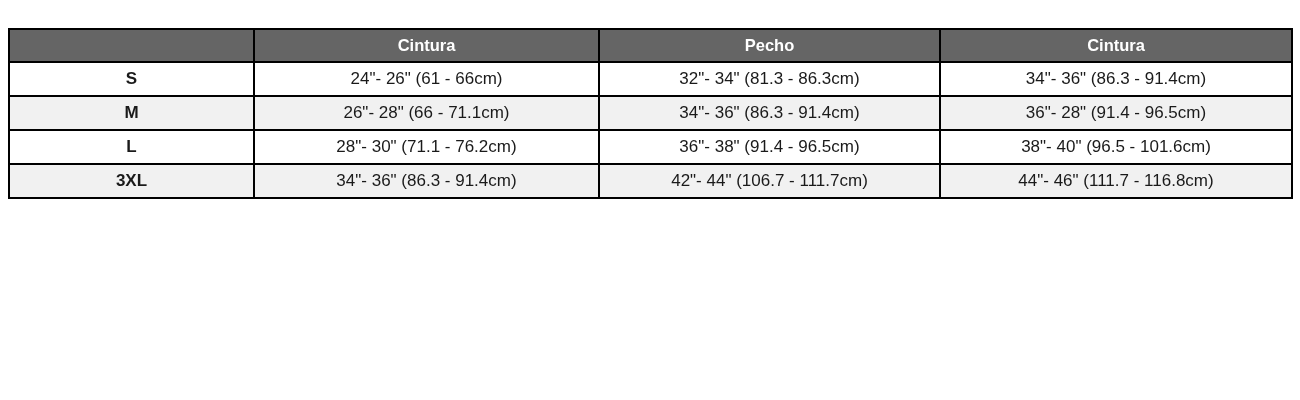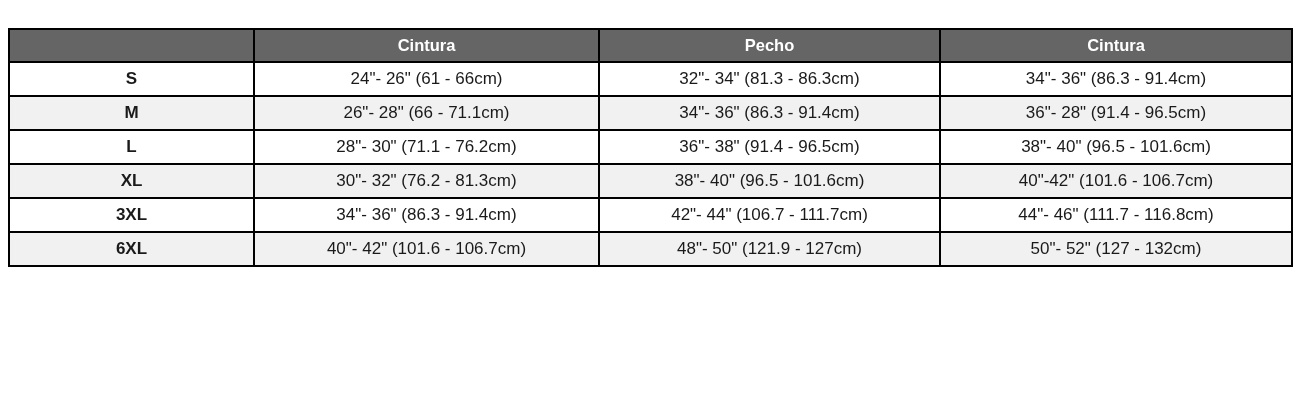--- a/index.html
+++ b/index.html
@@ -101,32 +101,20 @@
           <td>34"- 36" (86.3 - 91.4cm)</td>
           <td>36"- 28" (91.4 - 96.5cm)</td>
         </tr>
         <tr>
           <th>L</th>
           <td>28"- 30" (71.1 - 76.2cm)</td>
           <td>36"- 38" (91.4 - 96.5cm)</td>
           <td>38"- 40" (96.5 - 101.6cm)</td>
         </tr>
         <tr>
-          <th>XL</th>
-          <td>30"- 32" (76.2 - 81.3cm)</td>
-          <td>38"- 40" (96.5 - 101.6cm)</td>
-          <td>40"-42" (101.6 - 106.7cm)</td>
-        </tr>
-        <tr>
           <th>3XL</th>
           <td>34"- 36" (86.3 - 91.4cm)</td>
           <td>42"- 44" (106.7 - 111.7cm)</td>
           <td>44"- 46" (111.7 - 116.8cm)</td>
-        </tr>
-        <tr>
-          <th>6XL</th>
-          <td>40"- 42" (101.6 - 106.7cm)</td>
-          <td>48"- 50" (121.9 - 127cm)</td>
-          <td>50"- 52" (127 - 132cm)</td>
         </tr>
       </tbody>
   </table>
 </div>
 
 </body></html>

